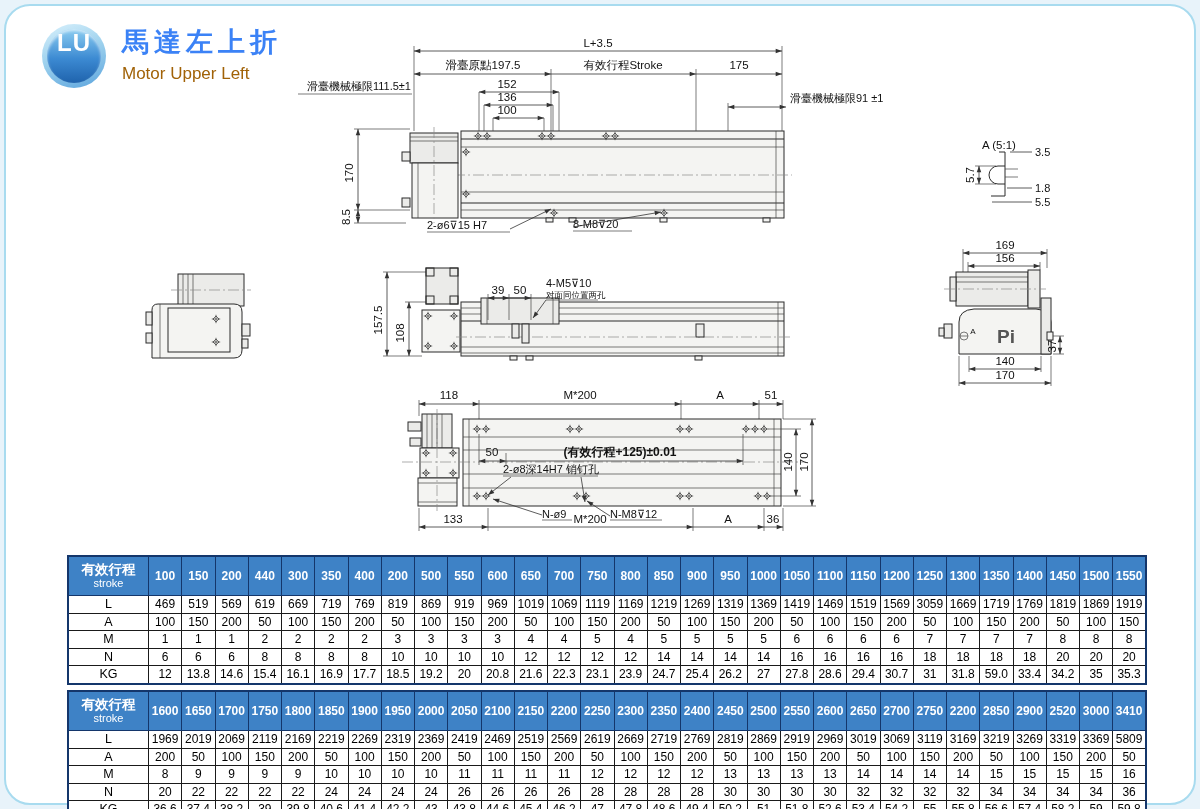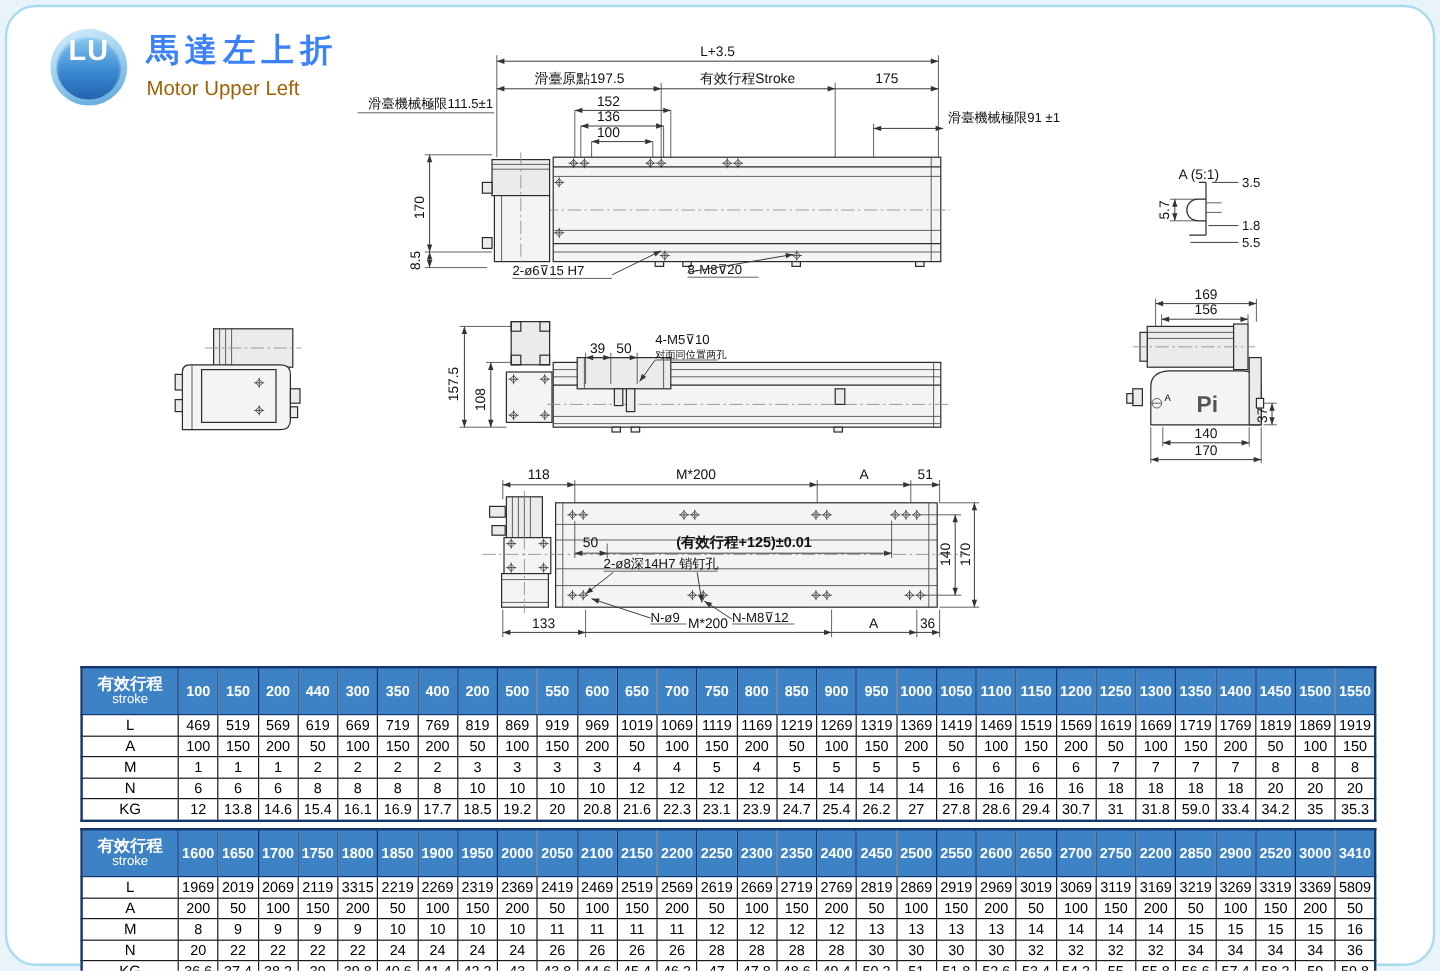--- a/index.html
+++ b/index.html
@@ -459,21 +459,21 @@
           <td>1119</td>
           <td>1169</td>
           <td>1219</td>
           <td>1269</td>
           <td>1319</td>
           <td>1369</td>
           <td>1419</td>
           <td>1469</td>
           <td>1519</td>
           <td>1569</td>
-          <td>1619</td>
+          <td>3059</td>
           <td>1669</td>
           <td>1719</td>
           <td>1769</td>
           <td>1819</td>
           <td>1869</td>
           <td>1919</td>
         </tr>
         <tr>
           <th>A</th>
           <td>100</td>
@@ -647,21 +647,21 @@
           <th>3410</th>
         </tr>
       </thead>
     <tbody>
         <tr>
           <th>L</th>
           <td>1969</td>
           <td>2019</td>
           <td>2069</td>
           <td>2119</td>
-          <td>3315</td>
+          <td>2169</td>
           <td>2219</td>
           <td>2269</td>
           <td>2319</td>
           <td>2369</td>
           <td>2419</td>
           <td>2469</td>
           <td>2519</td>
           <td>2569</td>
           <td>2619</td>
           <td>2669</td>

